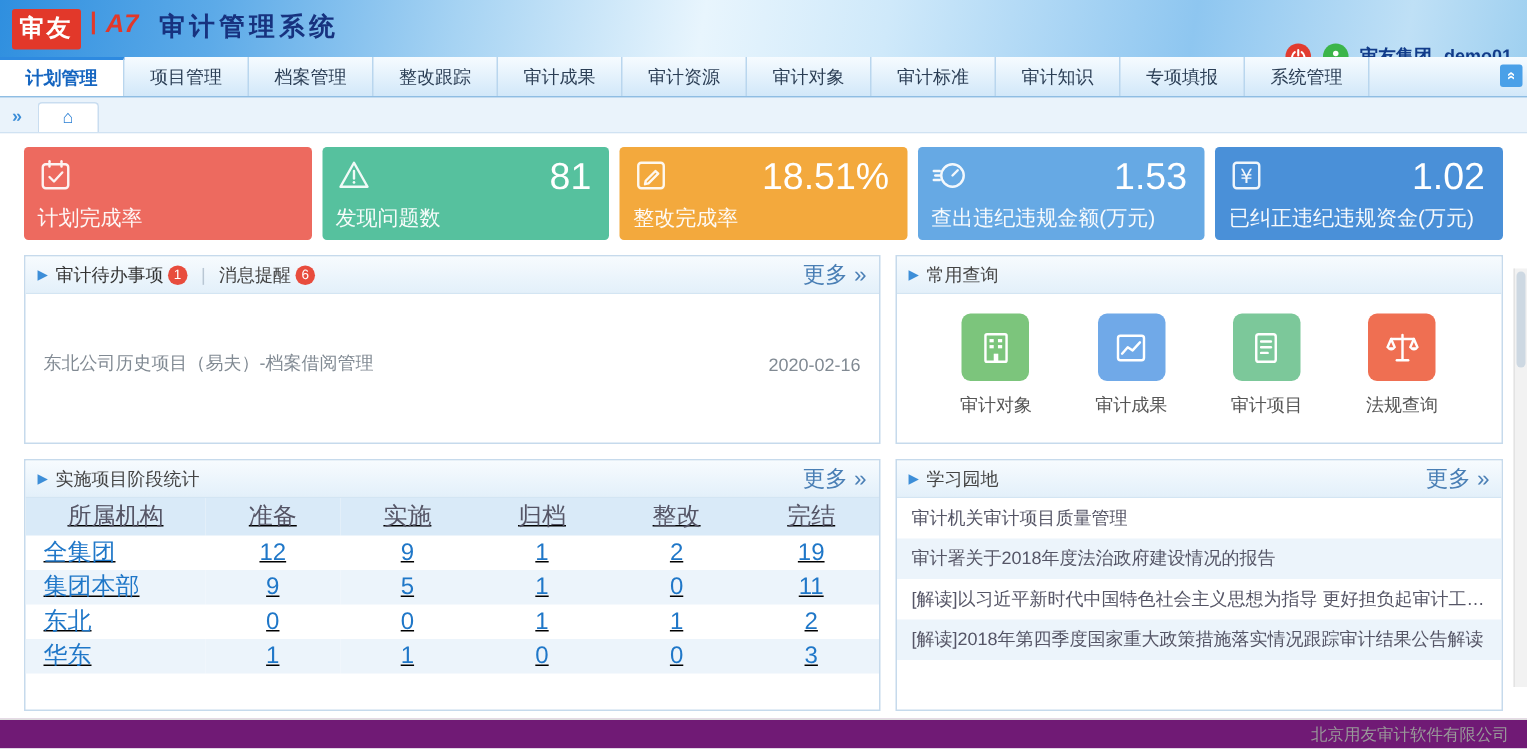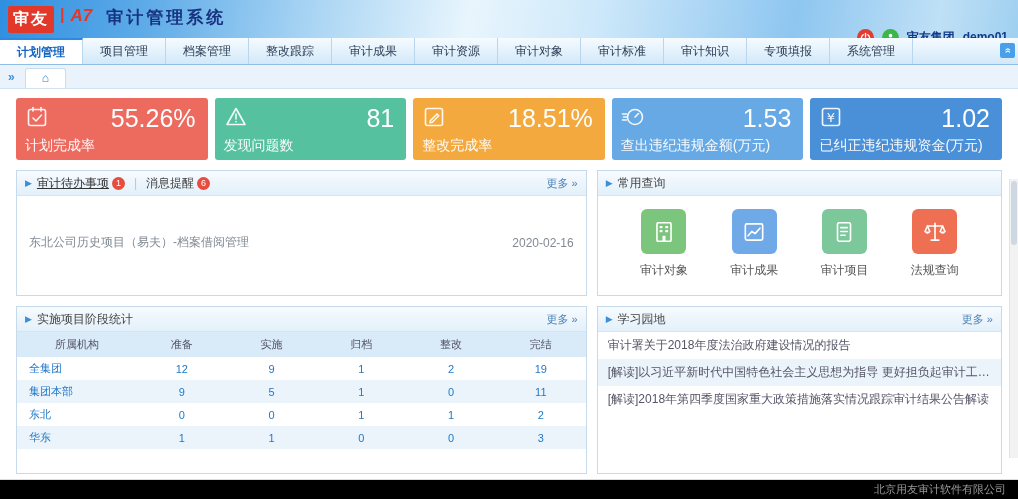--- a/index.html
+++ b/index.html
@@ -40,52 +40,52 @@
   .card .c-value { position:absolute; right:12px; top:6px; font-size:25px; }
   .card .c-label { position:absolute; left:9px; bottom:5px; font-size:14px; opacity:.95; white-space:nowrap; }
 
   .panels-row { display:flex; gap:10px; }
   .panels-row.mid { height:126px; flex:0 0 126px; }
   .panels-row.bottom { flex:1; min-height:0; }
   .panel { border:1px solid #c6daec; background:#fff; display:flex; flex-direction:column; min-width:0; overflow:hidden; }
   .panel.wide { flex:1.41; } .panel.narrow { flex:1; }
   .panel-header { height:25px; flex:0 0 25px; background:linear-gradient(#f7fbfe,#e3f0fa); border-bottom:1px solid #d3e5f3; display:flex; align-items:center; padding:0 8px; font-size:12px; color:#444; }
   .arrow-ico { color:#3d8ed8; margin-right:5px; font-size:9px; }
-  .more-link { margin-left:auto; font-size:11px; color:#4a7fb5; cursor:pointer;text-align:center; }
+  .more-link { margin-left:auto; font-size:15px; color:#4a7fb5; cursor:pointer;text-align:center; }
   .badge { display:inline-block; min-width:13px; height:13px; border-radius:50%; background:#e84c3d; color:#fff; font-size:9px; line-height:13px; text-align:center; margin-left:3px; font-weight:normal; }
   .tab-sep { color:#b9c7d4; margin:0 9px; }
-  .panel-tab.active-ptab { color:#333;text-decoration:underline; }
+  .panel-tab.active-ptab { color:#333; }
   .panel-tab { cursor:pointer; }
 
   
   .todo-row { display:flex; align-items:center; padding:10px 12px; font-size:12px; color:#818a93; cursor:pointer;margin-top:28px; }
   .todo-title { flex:1; overflow:hidden; white-space:nowrap; text-overflow:ellipsis; }
   .todo-person { width:150px; text-align:center; }
   .todo-date { width:85px; text-align:right; }
 
   
   .query-body { flex:1; display:flex; justify-content:space-evenly; align-items:flex-start; padding-top:13px; }
   .query-item { display:flex; flex-direction:column; align-items:center; gap:8px; font-size:12px; color:#555; cursor:pointer; }
   .query-icon { width:45px; height:45px; border-radius:6px; display:flex; align-items:center; justify-content:center; }
 
   
-  .stage-table { width:100%; border-collapse:collapse; font-size:11px; table-layout:fixed; }
+  .stage-table { width:100%; border-collapse:collapse; font-size:16px; table-layout:fixed;text-decoration:underline; }
   .stage-table th { background:#d9eaf8; color:#556; font-weight:normal; height:25px; }
   .stage-table th:first-child { width:120px; }
   .stage-table td { height:23px; text-align:center; color:#1f77c8; cursor:pointer; }
   .stage-table td:first-child { text-align:left; padding-left:12px; }
   .stage-table tr:nth-child(even) td { background:#ecf4fb; }
 
   
   .learn-list { list-style:none; font-size:12px; color:#556; }
   .learn-list li { height:27px; line-height:27px; padding:0 10px; white-space:nowrap; overflow:hidden; text-overflow:ellipsis; cursor:pointer; }
   .learn-list li:nth-child(even) { background:#ecf4fb; }
 
   
-  .footer { height:20px; flex:0 0 20px; background:#000000; border-top:1px solid #ddd; display:flex; align-items:center; justify-content:flex-end; padding:0 12px; font-size:11px; color:#999; }
+  .footer { height:20px; flex:0 0 20px; background:#701a75; border-top:1px solid #ddd; display:flex; align-items:center; justify-content:flex-end; padding:0 12px; font-size:11px; color:#999; }
 
   
   .scrollbar { position:absolute; right:0; top:90px; bottom:21px; width:9px; background:#f2f2f2; border-left:1px solid #e3e3e3; }
   .scroll-thumb { position:absolute; top:2px; left:1px; width:6px; height:64px; background:#cdd8e2; border-radius:3px; }
 </style>
 </head>
 <body>
 
 <div class="page">
 
@@ -141,21 +141,20 @@
     <div class="cards-row">
       <div class="card" style="background-color: rgb(237, 106, 95);">
         <span class="c-icon">
           <svg width="24" height="24" viewBox="0 0 24 24" fill="none" stroke="#fff" stroke-width="1.6" stroke-linecap="round" stroke-linejoin="round">
             <rect x="3.5" y="4.5" width="17" height="16" rx="2"></rect>
               <line x1="8" y1="2.5" x2="8" y2="6"></line>
               <line x1="16" y1="2.5" x2="16" y2="6"></line>
               <path d="M8 13l3 3 5.5-6"></path>
           </svg>
         </span>
-        <span class="c-value">55.26%</span>
         <span class="c-label">计划完成率</span>
       </div>
       <div class="card" style="background-color: rgb(86, 193, 158);">
         <span class="c-icon">
           <svg width="24" height="24" viewBox="0 0 24 24" fill="none" stroke="#fff" stroke-width="1.6" stroke-linecap="round" stroke-linejoin="round">
             <path d="M12 3.5 21 19.5H3Z"></path>
               <line x1="12" y1="9" x2="12" y2="14"></line>
               <circle cx="12" cy="16.6" r="0.9" fill="#fff" stroke="none"></circle>
           </svg>
         </span>
@@ -326,20 +325,21 @@
         </table>
       </section>
 
       <section class="panel narrow">
         <div class="panel-header">
           <span class="arrow-ico">▶</span>
           <span>学习园地</span>
           <span class="more-link">更多 »</span>
         </div>
         <ul class="learn-list">
+          <li>审计机关审计项目质量管理</li>
           <li>审计署关于2018年度法治政府建设情况的报告</li>
           <li>[解读]以习近平新时代中国特色社会主义思想为指导 更好担负起审计工作新...</li>
           <li>[解读]2018年第四季度国家重大政策措施落实情况跟踪审计结果公告解读</li>
         </ul>
       </section>
     </div>
 
     <div class="scrollbar">
       <div class="scroll-thumb"></div>
     </div>

